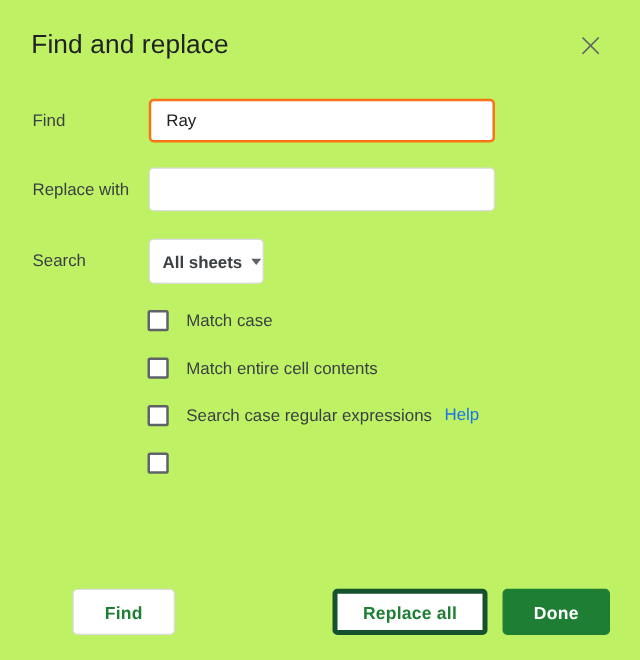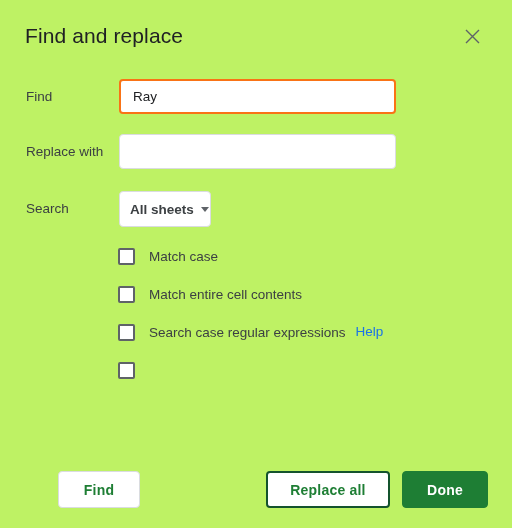--- a/index.html
+++ b/index.html
@@ -188,21 +188,21 @@
   .btn-replace {
     left: 153px;
     width: 99px;
     border: 1px solid #f1f3f4;
     color: #bdc1c6;
     cursor: default;
   }
   .btn-replace-all {
     left: 266px;
     width: 124px;
-    border: 2px solid #14532d;
+    border: 4px solid #14532d;
     color: #1e7e34;
   }
   .btn-done {
     left: 402px;
     width: 86px;
     border: 1px solid #1e7e34;
     background: #1e7e34;
     color: #ffffff;
   }
 </style>

